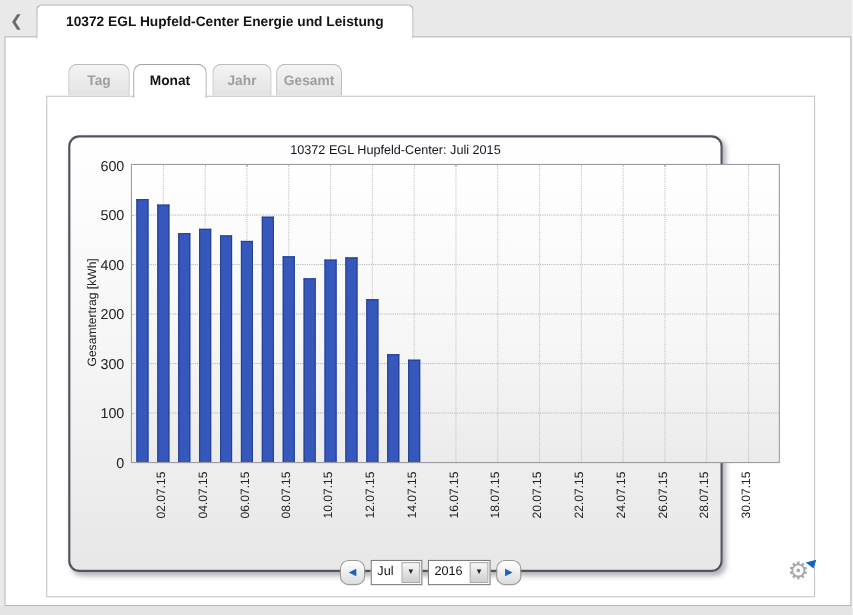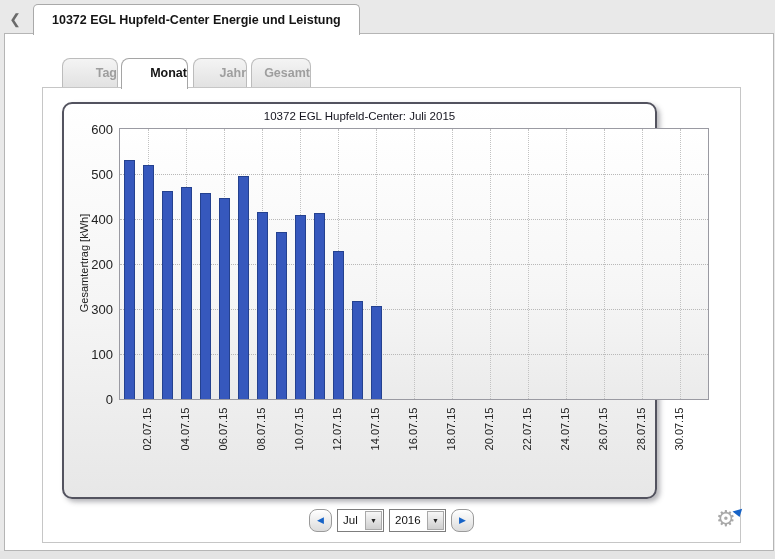--- a/index.html
+++ b/index.html
@@ -10,52 +10,52 @@
     -webkit-font-smoothing:antialiased;
   }
   
   .back-btn{
     position:absolute;left:2px;top:6px;width:26px;height:26px;
     display:flex;align-items:center;justify-content:center;
     color:#6a6a6a;font-size:14px;font-weight:bold;cursor:pointer;
   }
   .main-tab{
     position:absolute;left:33px;top:4px;height:30px;line-height:30px;
-    padding:0 18px;background:#ffffff;
+    padding:0 26px;background:#ffffff;
     border:1px solid #a9a9a9;border-bottom:none;
     border-radius:5px 5px 0 0;
     font-size:12.5px;font-weight:bold;color:#141414;z-index:5;
   }
   
   .outer-panel{
     position:absolute;left:4px;top:33px;width:770px;height:518px;
     background:#ffffff;border:1px solid #b5b5b5;box-sizing:border-box;z-index:1;
   }
   
   .sub-tab{
-    position:absolute;top:58px;height:29px;line-height:29px;text-align:right;
+    position:absolute;top:58px;height:29px;line-height:29px;text-align:center;
     border:1px solid #bcbcbc;border-bottom:none;border-radius:8px 8px 0 0;
     font-size:12.5px;font-weight:bold;box-sizing:border-box;cursor:pointer;
     background:linear-gradient(180deg,#f4f4f4,#e2e2e2);color:#9e9e9e;z-index:2;
   }
   .sub-tab.active{
     background:#ffffff;color:#151515;height:31px;z-index:4;border-color:#a5a5a5;
   }
   .tab-tag{left:62px;width:56px;}
   .tab-monat{left:121px;width:67px;}
   .tab-jahr{left:193px;width:54px;}
   .tab-gesamt{left:251px;width:60px;}
   
   .sub-panel{
     position:absolute;left:42px;top:87px;width:699px;height:456px;
     background:#ffffff;border:1px solid #c6c6c6;box-sizing:border-box;z-index:3;
   }
   
   .chart-panel{
-    position:absolute;left:62px;top:102px;width:595px;height:397px;
+    position:absolute;left:62px;top:123px;width:595px;height:397px;
     border:2px solid #53535f;border-radius:10px;box-sizing:border-box;
     background:linear-gradient(180deg,#ffffff 0%,#f4f4f4 55%,#e7e7e7 100%);
     box-shadow:3px 3px 5px rgba(90,90,100,0.45);
     z-index:5;
   }
   .chart-title{
     position:absolute;left:0;top:6px;width:100%;text-align:center;
     font-size:11.5px;color:#14141e;
   }
   .plot-area{

